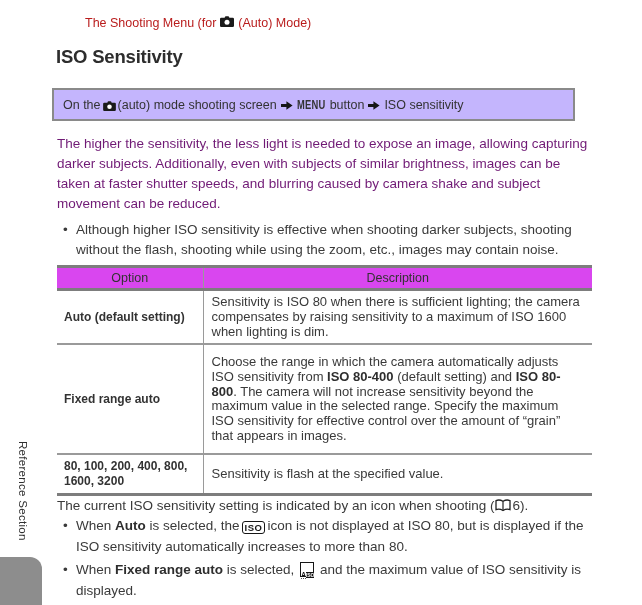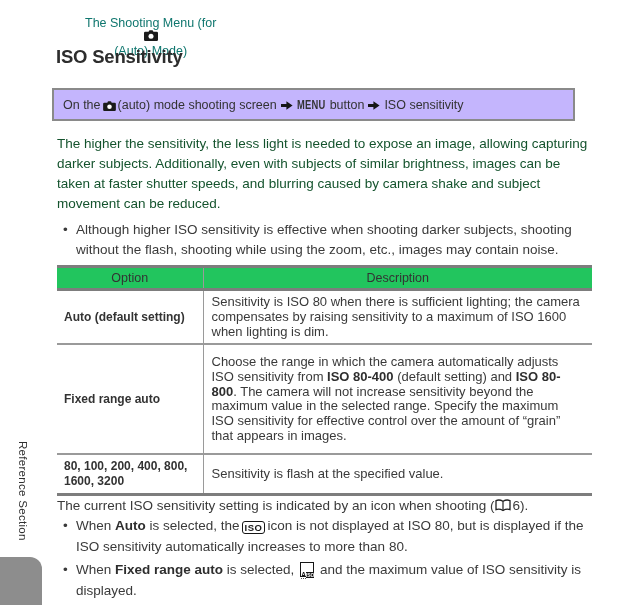--- a/index.html
+++ b/index.html
@@ -2,43 +2,43 @@
 <html><head>
 <meta charset="utf-8">
 <style>
   * { margin:0; padding:0; box-sizing:border-box; }
   html,body { background:#fff; }
   .page {
     position:relative; width:642px; height:605px; background:#ffffff;
     font-family:"Liberation Sans", sans-serif; color:#3a3a3a; overflow:hidden;
   }
   
-  .breadcrumb { position:absolute; left:85px; top:16px; font-size:12.5px; color:#0f766e;
-    display:flex; align-items:center; white-space:nowrap;flex-direction:column; }
+  .breadcrumb { position:absolute; left:85px; top:16px; font-size:12.5px; color:#b91c1c;
+    display:flex; align-items:center; white-space:nowrap; }
   .breadcrumb .cam { margin:0 4px; }
   
   .page-title { position:absolute; left:56px; top:46px; font-size:18.5px; font-weight:bold;
     color:#2d2d2d; letter-spacing:-0.2px; }
   
   .nav-box { position:absolute; left:52px; top:88px; width:523px; height:33px;
     border:2px solid #8a8a8a; background:#c4b5fd; font-size:12.5px; color:#333;
     line-height:29px; padding-left:9px; white-space:nowrap; }
   .nav-box .cam { vertical-align:-2px; margin:0 2px; }
   .nav-box .arr { vertical-align:-1px; margin:0 4px; }
   .menu-label { display:inline-block; font-weight:bold; font-size:13px;
     transform:scaleX(0.72); transform-origin:0 60%; margin-right:-10px; letter-spacing:0.3px; }
   
   .intro-p { position:absolute; left:57px; top:134px; width:540px;
-    font-size:13.5px; line-height:20px; color:#14532d; }
+    font-size:13.5px; line-height:20px; color:#701a75; }
   .bullet-row { display:flex; font-size:13.5px; line-height:20px; color:#3a3a3a; }
   .bullet-row .marker { width:17px; flex:none; padding-left:4px; }
   .intro-bullet { position:absolute; left:59px; top:220px; width:534px; }
   
   .iso-table { position:absolute; left:57px; top:265px; width:535px; border-collapse:collapse; }
-  .iso-table th { background:#22c55e; border-top:3px solid #7d7d7d; border-bottom:3px solid #7d7d7d;
+  .iso-table th { background:#d946ef; border-top:3px solid #7d7d7d; border-bottom:3px solid #7d7d7d;
     font-weight:normal; font-size:12.5px; color:#333; padding:3px 0; text-align:center; }
   .iso-table th + th, .iso-table td + td { border-left:1.5px solid #9a9a9a; }
   .iso-table tbody tr { border-bottom:2px solid #9a9a9a; }
   .iso-table tbody tr.last { border-bottom:3px solid #7d7d7d; }
   .iso-table td { vertical-align:middle; }
   .iso-table td.opt { width:146px; font-weight:bold; font-size:12px; line-height:15px;
     padding:4px 5px 4px 7px; color:#333; }
   .iso-table td.desc { font-size:13px; line-height:14.8px; padding:4px 8px; color:#3a3a3a; }
   .iso-table td.desc b { color:#2e2e2e; }
   .r1 td { height:53px; } .r2 td { height:110px; } .r3 td { height:36px; }

